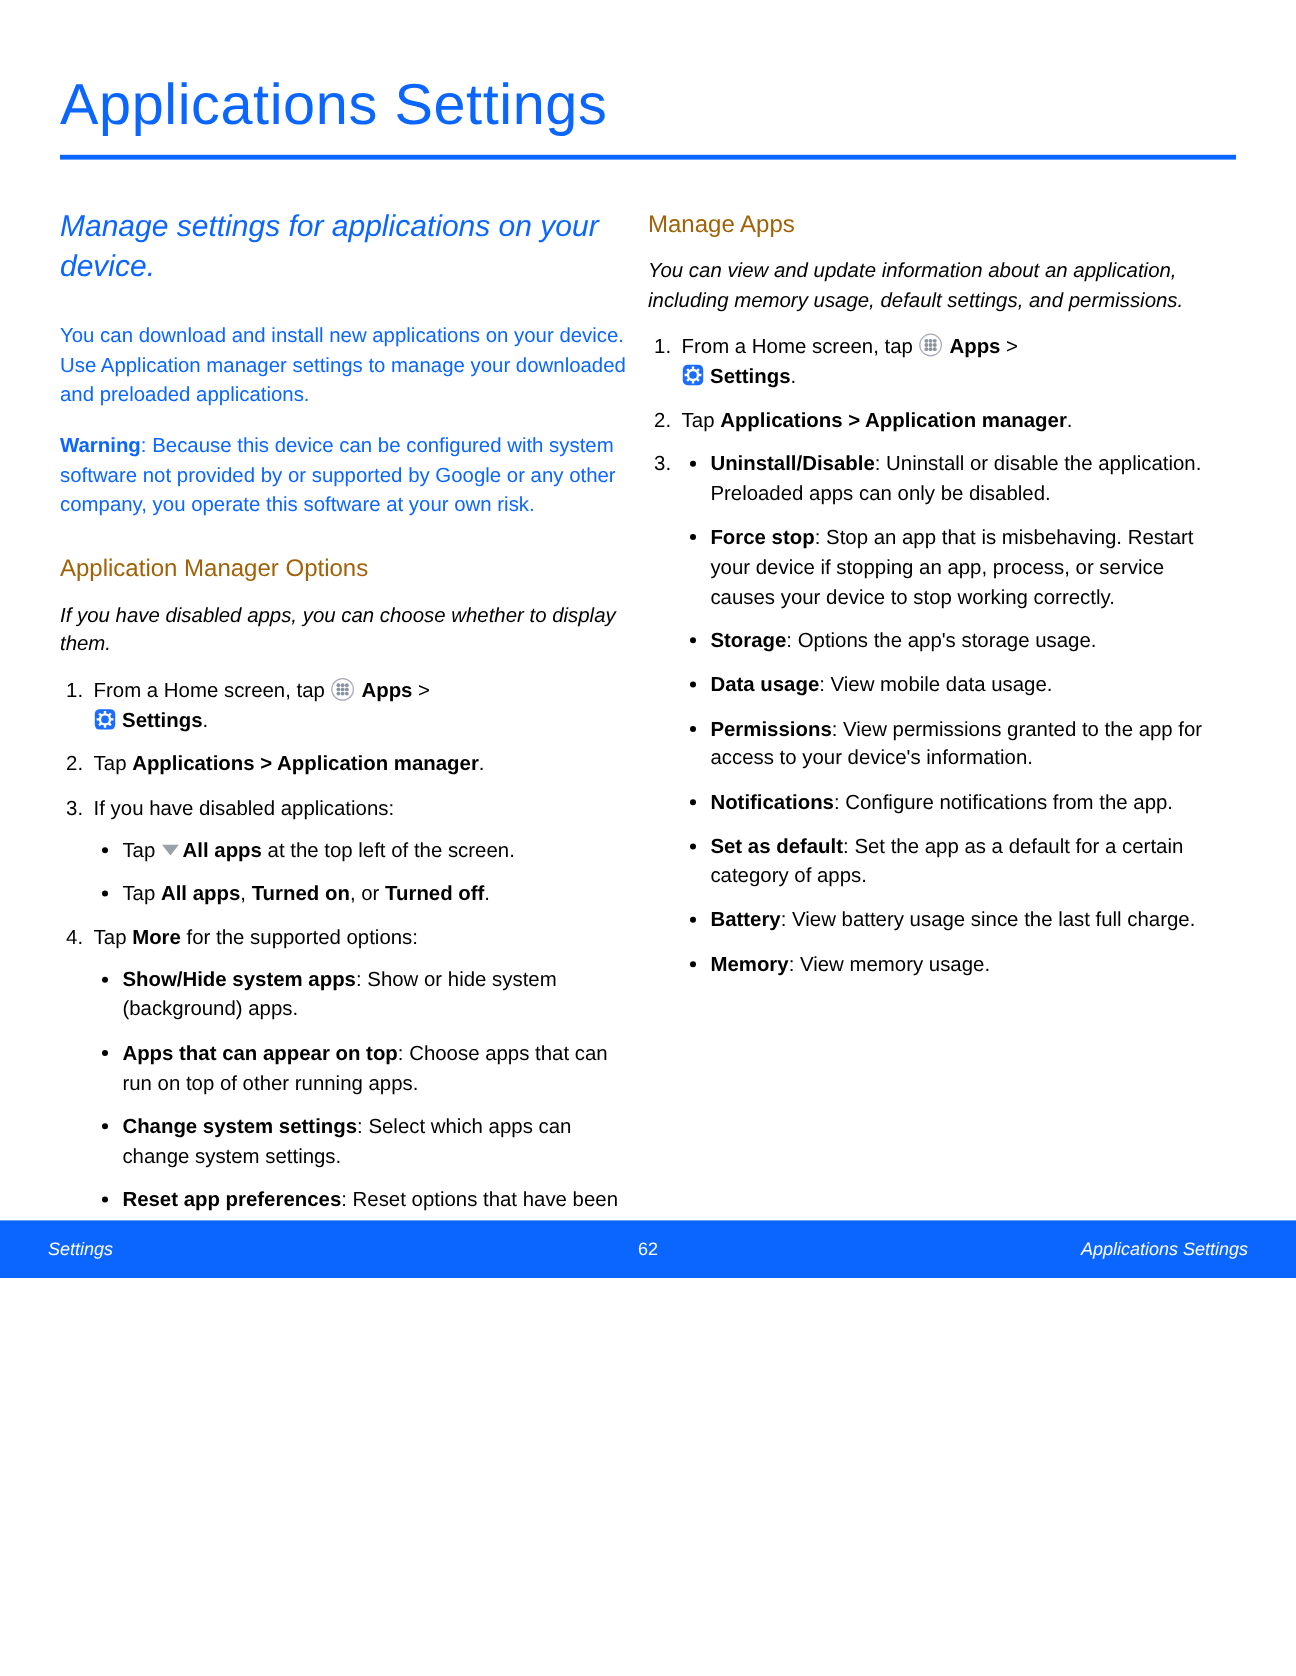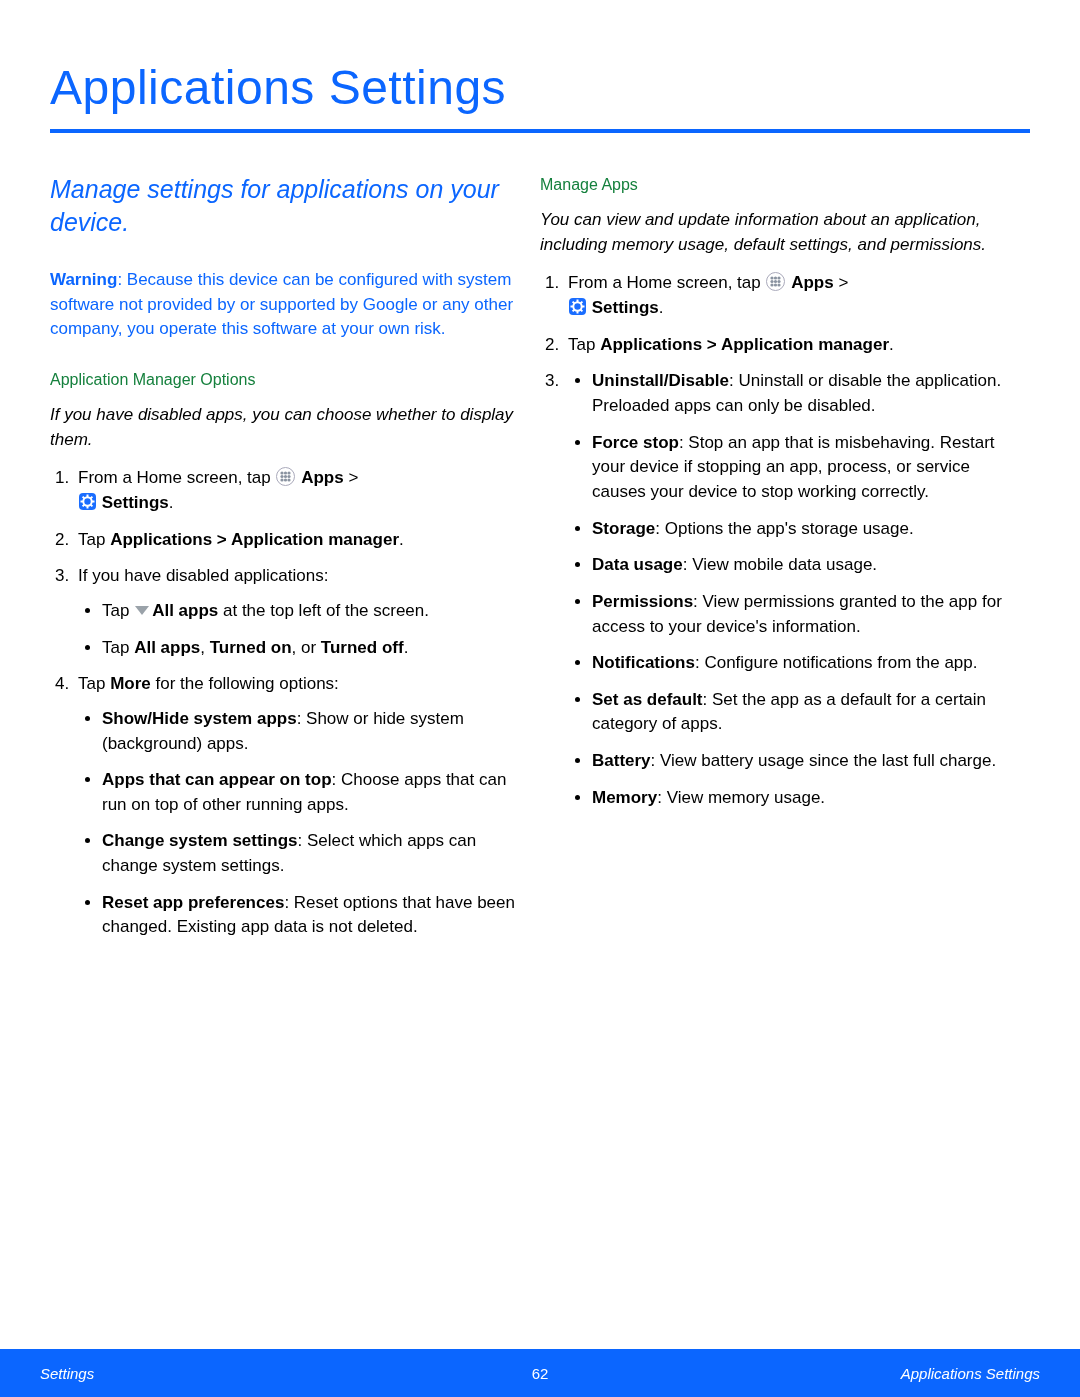--- a/index.html
+++ b/index.html
@@ -6,21 +6,21 @@
     margin: 0;
     padding: 0;
     width: 1080px;
     background: #fff;
     font-family: "Helvetica Neue", Helvetica, Arial, sans-serif;
     color: #000;
   }
   .page {
     box-sizing: border-box;
     width: 1080px;
-    height: 1397px;
+    height: 1065px;
     padding: 60px 50px 0 50px;
     position: relative;
   }
   .page-title {
     font-size: 48px;
     font-weight: 400;
     color: #0b66ff;
     letter-spacing: 0.5px;
     margin: 0 0 14px 0;
   }
@@ -45,22 +45,22 @@
     margin: 0 0 30px 0;
     font-weight: 400;
   }
   .h2 {
     color: #0b66ff;
     font-size: 27px;
     font-weight: 400;
     margin: 0 0 14px 0;
   }
   .h3 {
-    color: #15803d;
-    font-size: 16px;
+    color: #a16207;
+    font-size: 20px;
     font-weight: 400;
     margin: 26px 0 12px 0;
   }
   .blue-para {
     color: #0b66ff;
     margin: 0 0 18px 0;
   }
   .para {
     margin: 0 0 14px 0;
     font-style: italic;
@@ -149,20 +149,21 @@
 <div class="page">
   <h1 class="page-title">Applications Settings</h1>
   <hr class="title-rule">
 
   <div class="columns">
 
     <div class="col">
       <p class="intro">Manage settings for applications on your device.</p>
 
 
+      <p class="blue-para">You can download and install new applications on your device. Use Application manager settings to manage your downloaded and preloaded applications.</p>
 
       <p class="blue-para">
         <strong>Warning</strong><span>: Because this device can be configured with system software not provided by or supported by Google or any other company, you operate this software at your own risk.</span>
       </p>
 
       <h3 class="h3">Application Manager Options</h3>
 
       <p class="para">If you have disabled apps, you can choose whether to display them.</p>
 
       <ol class="steps">
@@ -208,21 +209,21 @@
           <ul class="bullets">
             <li>
               <span>Tap </span><span class="tri-icon"></span><strong>All apps</strong><span> at the top left of the screen.</span>
             </li>
             <li>
               <span>Tap </span><strong>All apps</strong><span>, </span><strong>Turned on</strong><span>, or </span><strong>Turned off</strong><span>.</span>
             </li>
           </ul>
         </li>
         <li>
-          <span>Tap </span><strong>More</strong><span> for the following options:</span>
+          <span>Tap </span><strong>More</strong><span> for the supported options:</span>
           <ul class="bullets">
             <li><strong>Show/Hide system apps</strong><span>: Show or hide system (background) apps.</span></li>
             <li><strong>Apps that can appear on top</strong><span>: Choose apps that can run on top of other running apps.</span></li>
             <li><strong>Change system settings</strong><span>: Select which apps can change system settings.</span></li>
             <li><strong>Reset app preferences</strong><span>: Reset options that have been changed. Existing app data is not deleted.</span></li>
           </ul>
         </li>
       </ol>
 
     </div>

